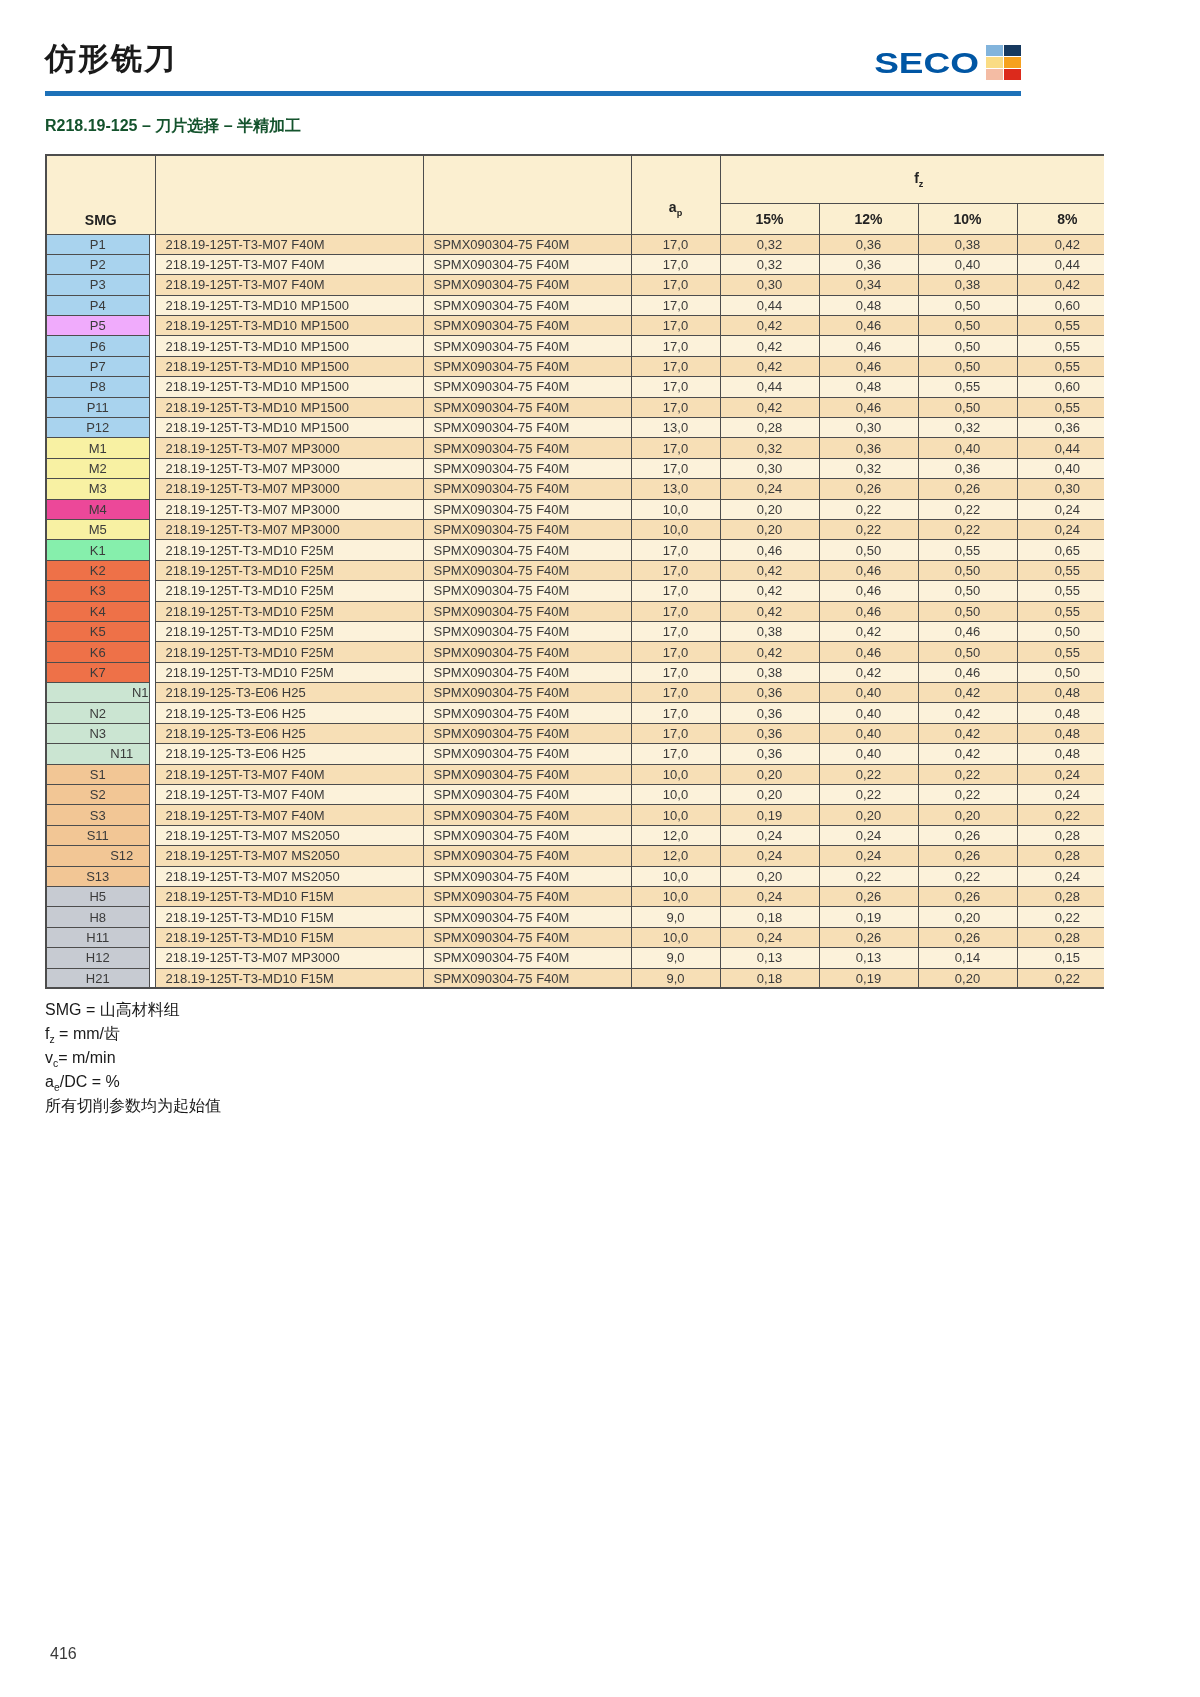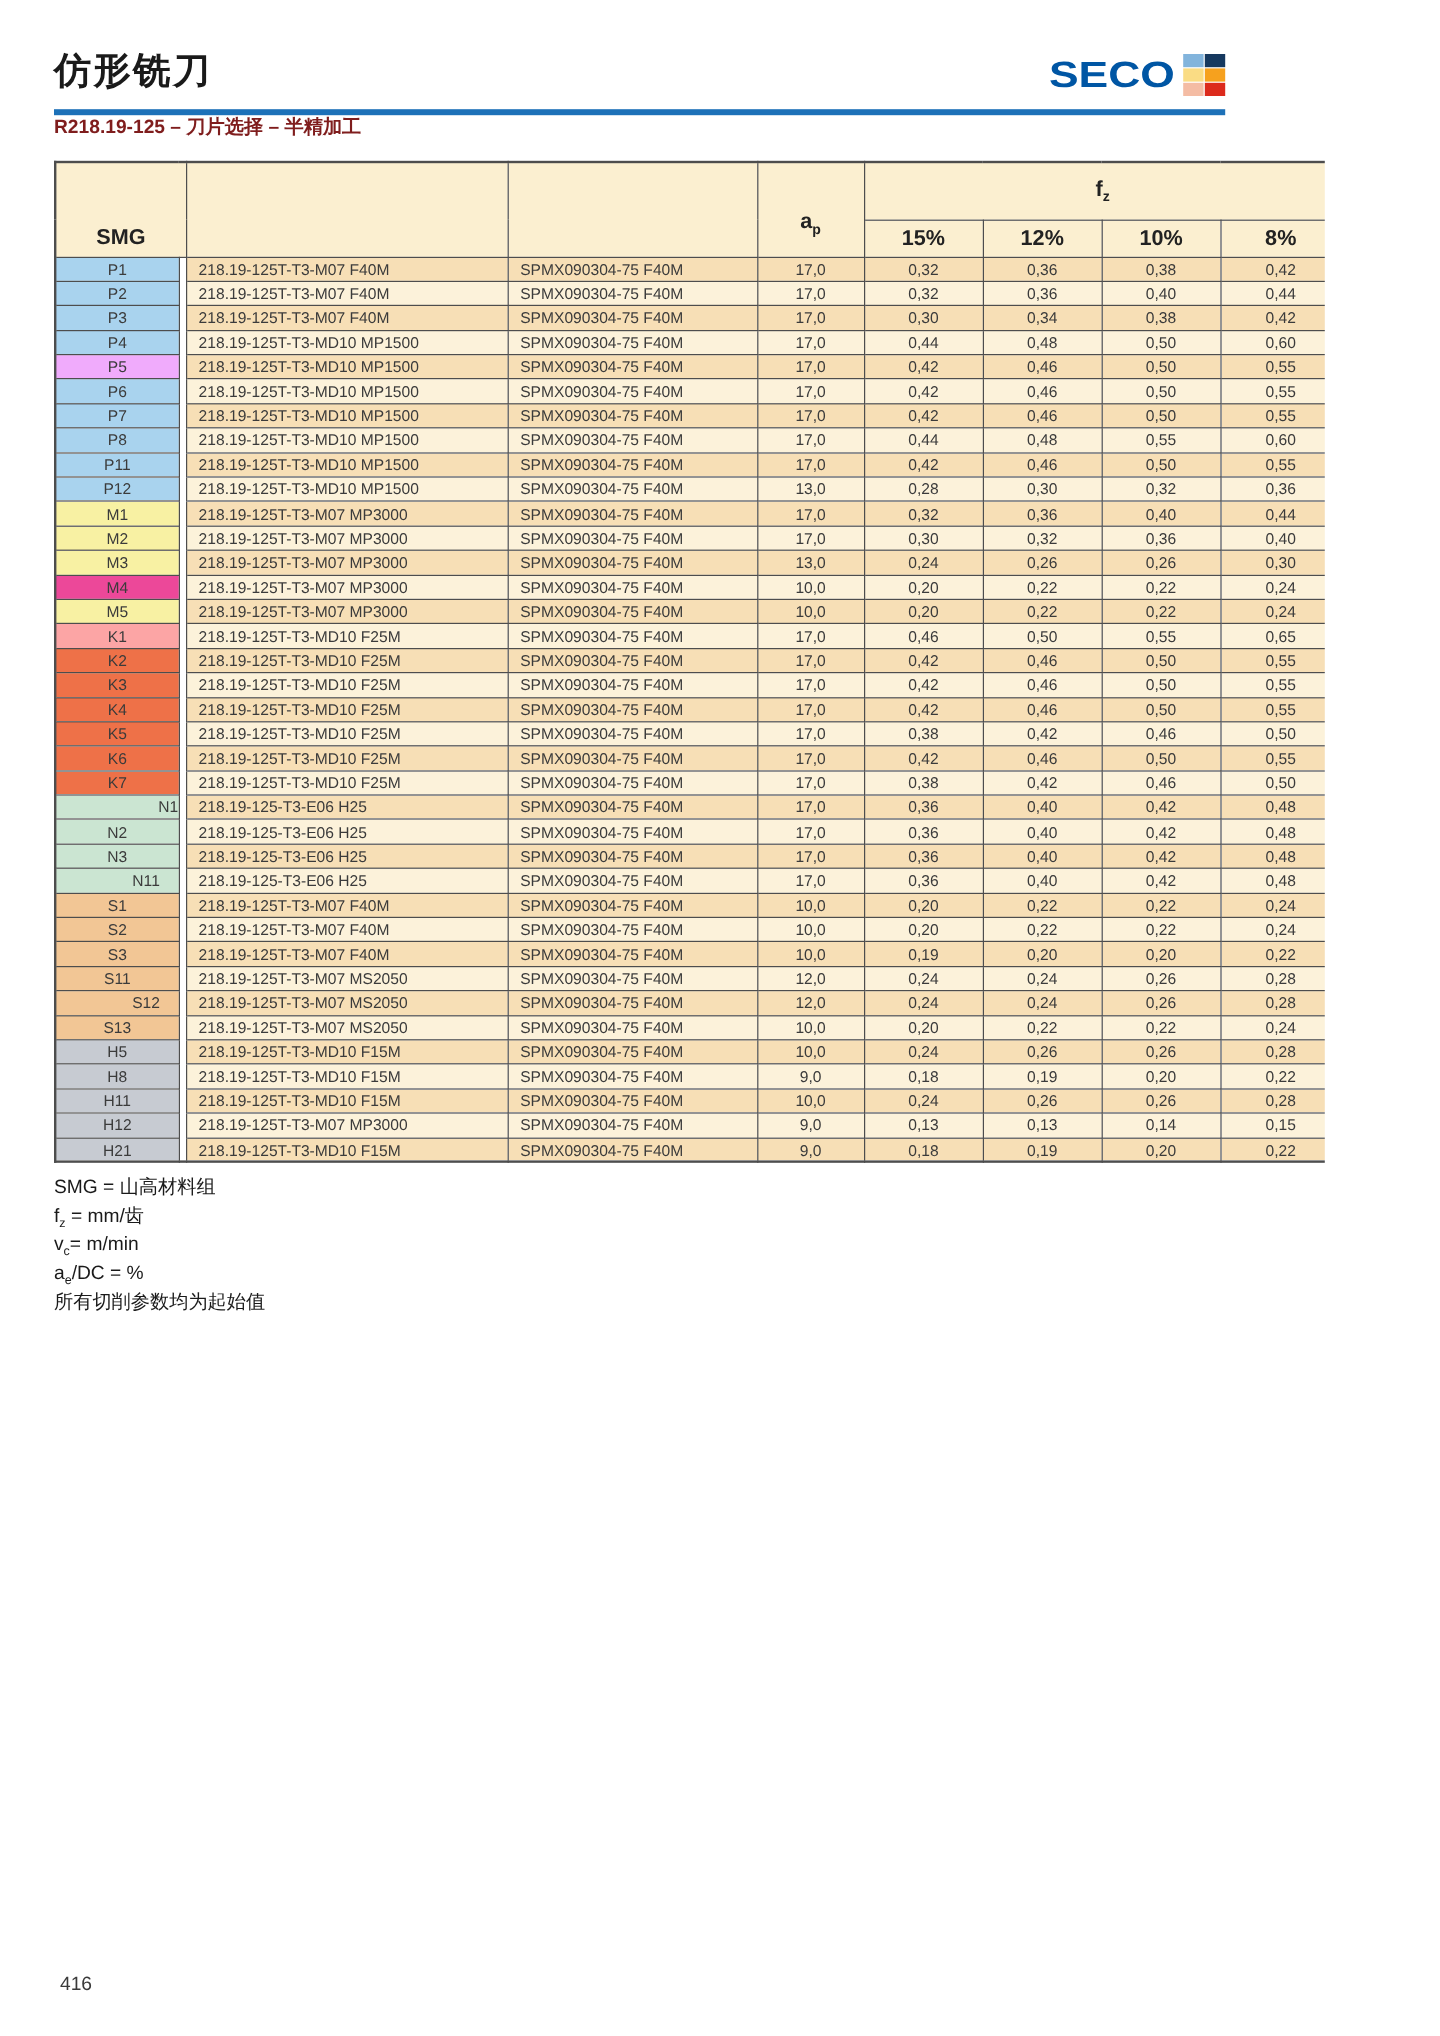--- a/index.html
+++ b/index.html
@@ -18,25 +18,25 @@
     font-family:"Liberation Sans", sans-serif;color:var(--ink);overflow:hidden;
   }
   .content{padding:26px 83px 0 45px;}
   .masthead{display:flex;justify-content:space-between;align-items:flex-end;height:54px;}
   .page-title{font-family:"Liberation Serif","DejaVu Serif",serif;font-weight:bold;font-size:31px;letter-spacing:2px;color:#1a1a1a;}
   .logo{display:flex;align-items:center;gap:7px;}
   .logo-text{font-size:37px;font-weight:bold;letter-spacing:0px;color:var(--logo-blue);line-height:0.8;transform:scaleY(0.82);}
   .logo-mark{display:grid;grid-template-columns:17px 17px;grid-auto-rows:11px;gap:1px;background:#fff;}
   .logo-cell{width:17px;height:11px;}
   .blue-rule{height:5px;background:var(--rule-blue);margin-top:11px;}
-  .subtitle{margin-top:0;font-size:16px;font-weight:bold;color:#7f1d1d;}
+  .subtitle{margin-top:20px;font-size:16px;font-weight:bold;color:#14532d;}
   .itable{border-collapse:collapse;width:1072px;table-layout:fixed;margin-top:17px;}
   .itable th,.itable td{border:1px solid var(--border);overflow:hidden;white-space:nowrap;}
   .itable{border:2px solid var(--border);}
-  .itable thead th{background:var(--header-bg);font-size:18px;font-weight:bold;color:#222;}
+  .itable thead th{background:var(--header-bg);font-size:14px;font-weight:bold;color:#222;}
   th.smg-h{vertical-align:bottom;padding-bottom:6px;text-align:center;}
   th.blank-h{vertical-align:bottom;}
   th.ap-h{vertical-align:bottom;padding-bottom:16px;text-align:center;}
   th.fz-h{height:48px;vertical-align:middle;text-align:center;}
   tr.pct-row th{height:31px;text-align:center;vertical-align:middle;}
   sub{font-size:0.65em;}
   .itable tbody td{height:20.4px;font-size:13px;color:#3b3b3b;text-align:center;vertical-align:middle;padding:0;}
   .itable tbody td.tool,.itable tbody td.insert{text-align:left;padding-left:10px;}
   tr.dark td{background:var(--row-dark);}
   tr.light td{background:var(--row-light);}
@@ -257,21 +257,21 @@
             <td class="gap"></td>
             <td class="tool">218.19-125T-T3-M07 MP3000</td>
             <td class="insert">SPMX090304-75 F40M</td>
             <td class="num">10,0</td>
             <td class="num">0,20</td>
             <td class="num">0,22</td>
             <td class="num">0,22</td>
             <td class="num">0,24</td>
           </tr>
           <tr class="light">
-            <td class="smg" style="background: #fca5a5;">K1</td>
+            <td class="smg" style="background: #86efac;">K1</td>
             <td class="gap"></td>
             <td class="tool">218.19-125T-T3-MD10 F25M</td>
             <td class="insert">SPMX090304-75 F40M</td>
             <td class="num">17,0</td>
             <td class="num">0,46</td>
             <td class="num">0,50</td>
             <td class="num">0,55</td>
             <td class="num">0,65</td>
           </tr>
           <tr class="dark">

